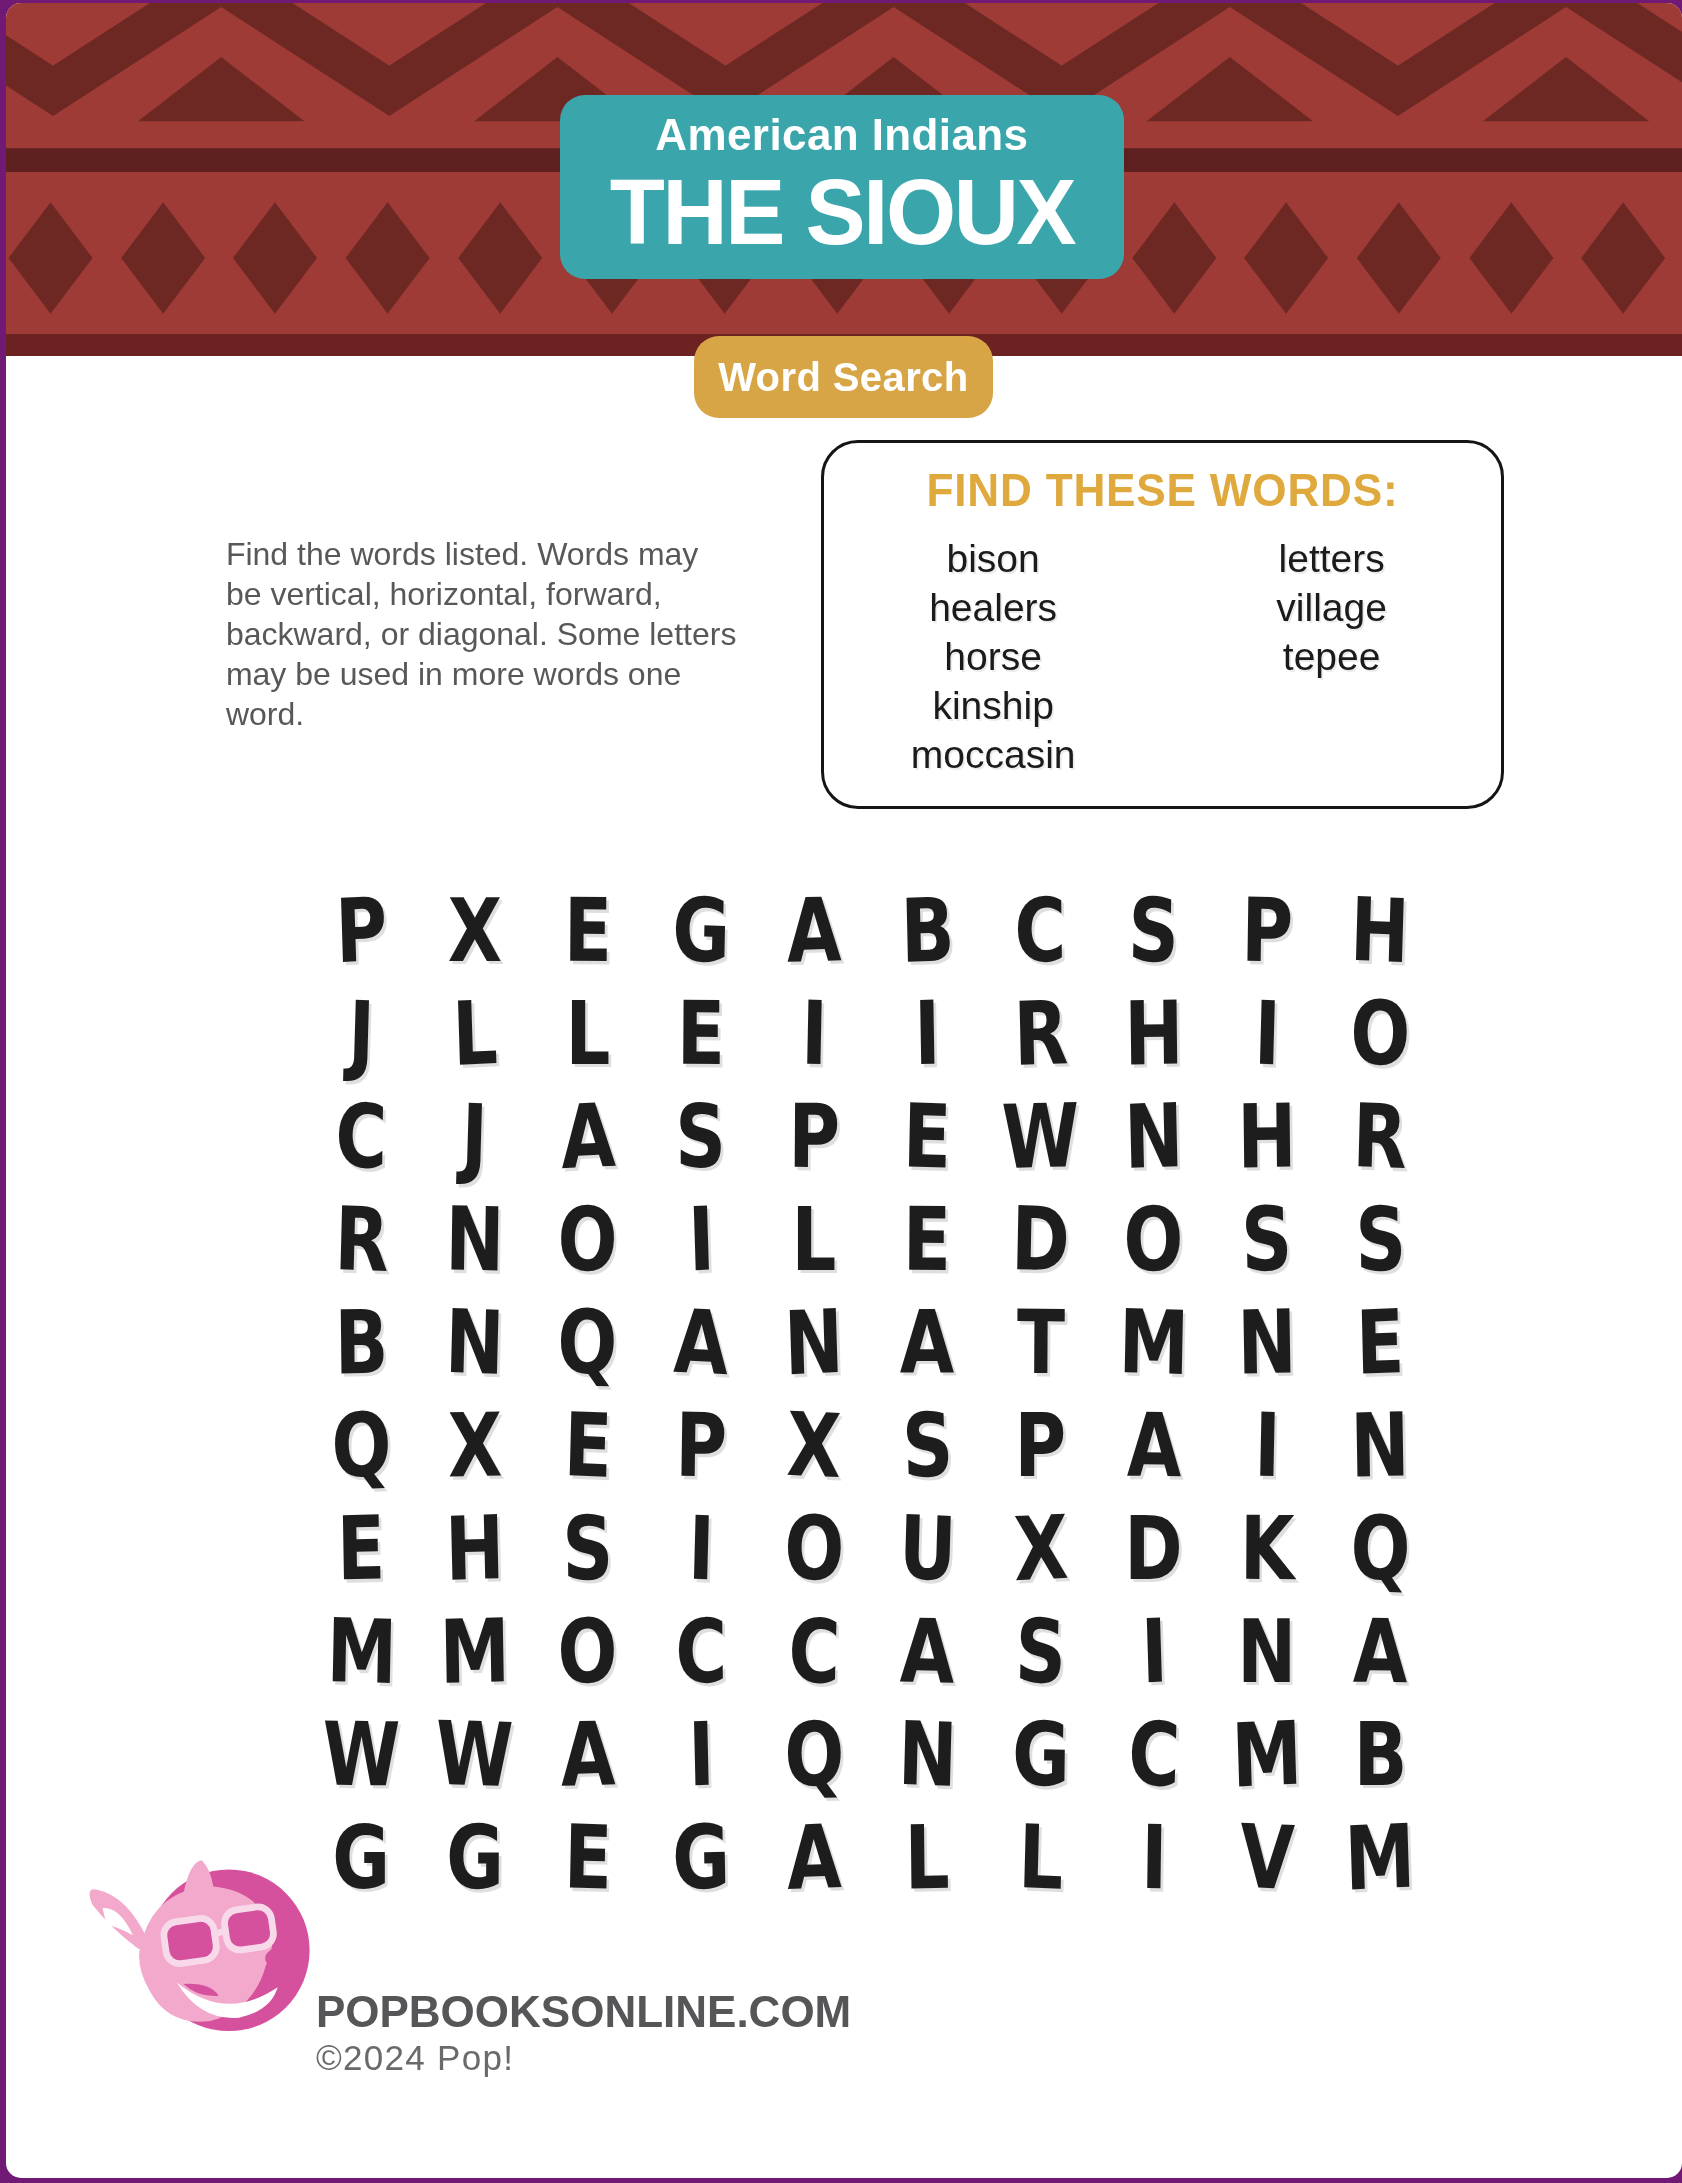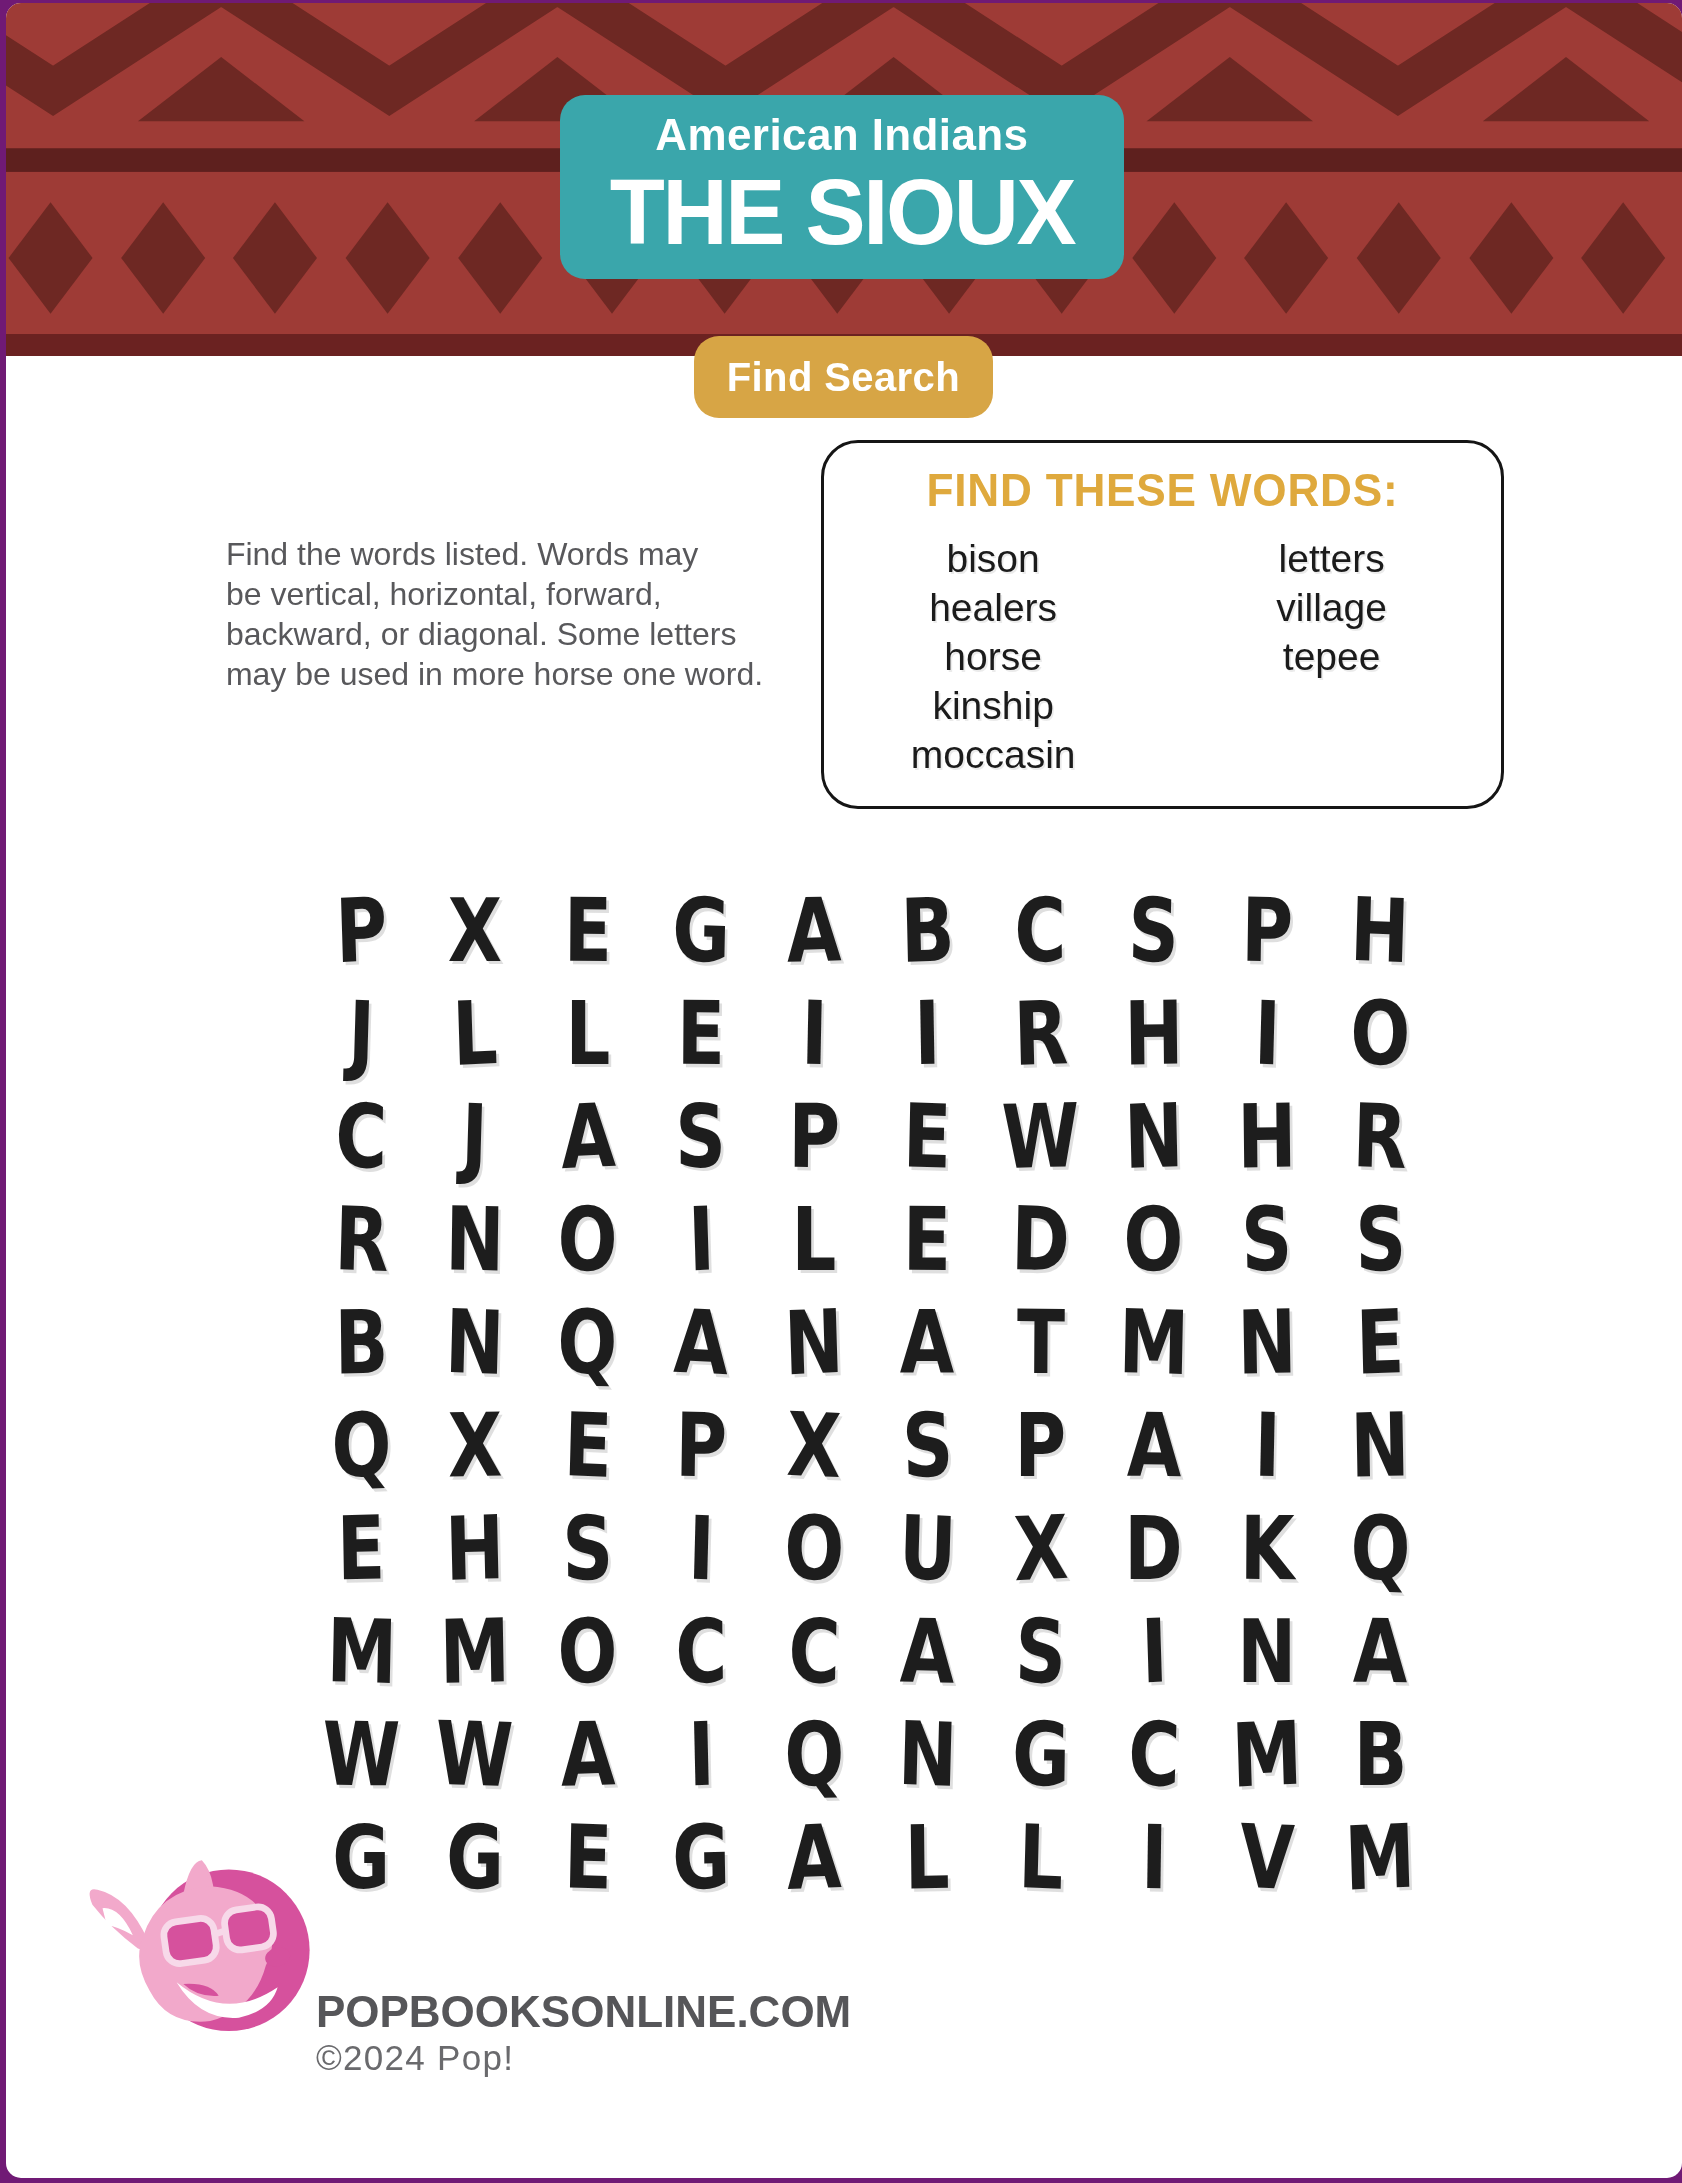--- a/index.html
+++ b/index.html
@@ -80,27 +80,27 @@
         </g>
         <rect x="0" y="392" width="1994" height="26" style="fill:var(--header-bottom-band)"></rect>
       </svg>
     </div>
 
     <div class="title-card">
       <div class="kicker">American Indians</div>
       <div class="big-title">THE SIOUX</div>
     </div>
 
-    <div class="badge">Find Search</div>
+    <div class="badge">Word Search</div>
 
     <div class="instructions">
         <div>Find the words listed. Words may</div>
         <div>be vertical, horizontal, forward,</div>
         <div>backward, or diagonal. Some letters</div>
-        <div>may be used in more horse one word.</div>
+        <div>may be used in more words one word.</div>
       </div>
 
     <div class="find-box">
       <div class="find-title">FIND THESE WORDS:</div>
       <div class="word-cols">
           <div class="word-col">
             <div>bison</div>
             <div>healers</div>
             <div>horse</div>
             <div>kinship</div>

